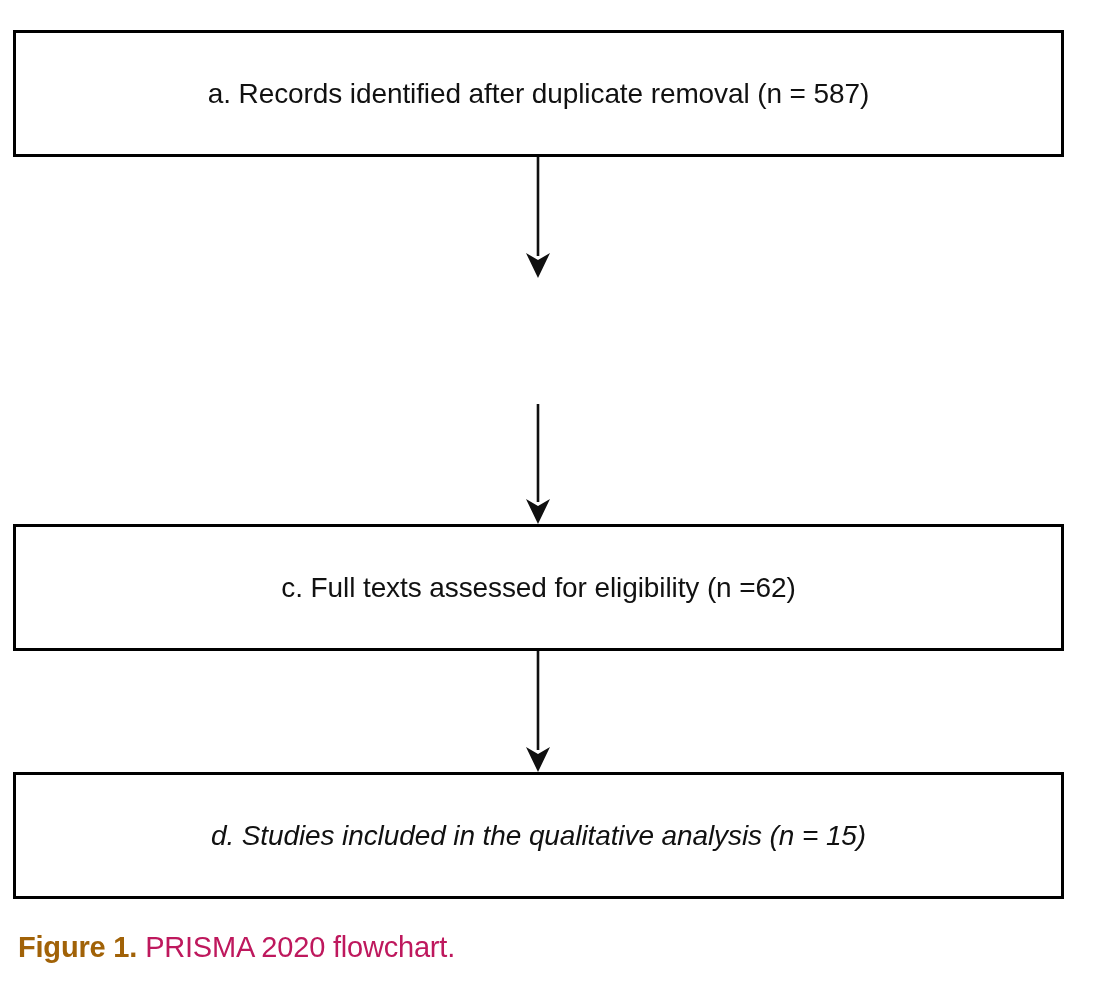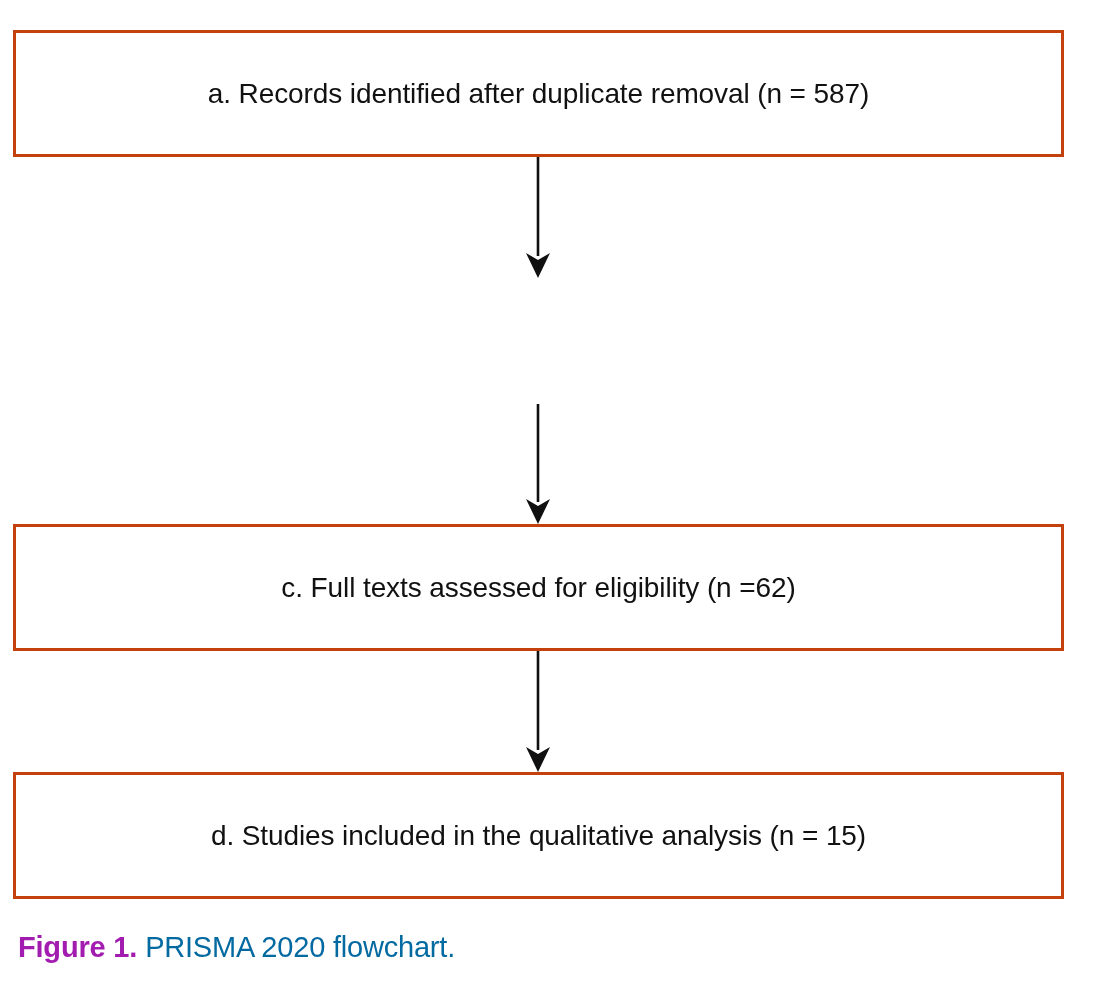--- a/index.html
+++ b/index.html
@@ -20,40 +20,40 @@
     height: 1005px;
     background: #ffffff;
     overflow: hidden;
   }
 
   
   .flow-box {
     position: absolute;
     box-sizing: border-box;
     background: #ffffff;
-    border: 3px solid #c2410c;
+    border: 3px solid #000000;
     display: flex;
     align-items: center;
     justify-content: center;
   }
   .flow-box-label {
     font-size: 28px;
     line-height: 1.2;
     font-weight: 400;
     letter-spacing: -0.1px;
     color: #111111;
     text-align: center;
     white-space: nowrap;
     padding: 0 12px;
   }
 
   #box-a { left: 13px;  top: 30px;  width: 1051px; height: 127px; }
   #box-b { left: 12px;  top: 278px; width: 1053px; height: 127px; }
   #box-c { left: 13px;  top: 524px; width: 1051px; height: 127px; }
-  #box-d { left: 13px;  top: 772px; width: 1051px; height: 127px; }
+  #box-d { left: 13px;  top: 772px; width: 1051px; height: 127px; font-style: italic; }
 
   
   .connector {
     position: absolute;
     left: 520px;
     width: 36px;
     overflow: visible;
   }
   #connector-a-b { top: 157px; height: 121px; }
   #connector-b-c { top: 404px; height: 120px; }
@@ -70,26 +70,26 @@
     position: absolute;
     left: 18px;
     top: 928px;
     width: 1060px;
     font-size: 29px;
     line-height: 1.35;
     white-space: nowrap;
   }
   .caption-label {
     font-weight: 700;
-    color: #a21caf;
+    color: #a16207;
     letter-spacing: -0.2px;
   }
   .caption-text {
     font-weight: 400;
-    color: #0369a1;
+    color: #be185d;
     letter-spacing: -0.2px;
   }
 </style>
 </head>
 <body>
 
 <div id="figure-root">
 
   <div class="flow-box" id="box-a">
     <span class="flow-box-label">a. Records identified after duplicate removal (n = 587)</span>

